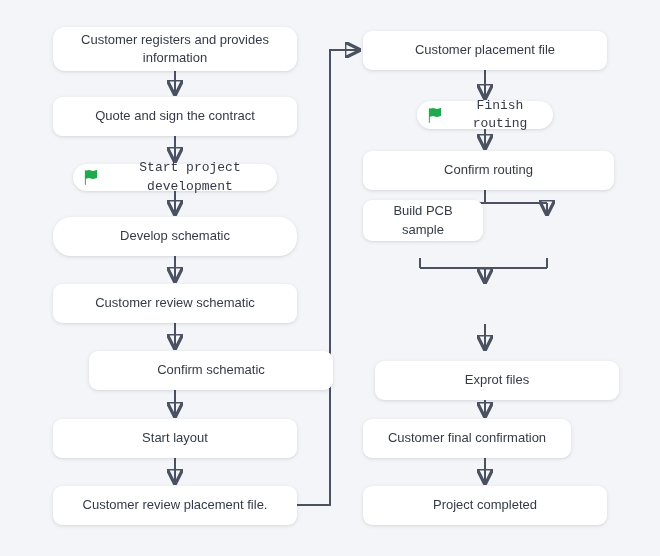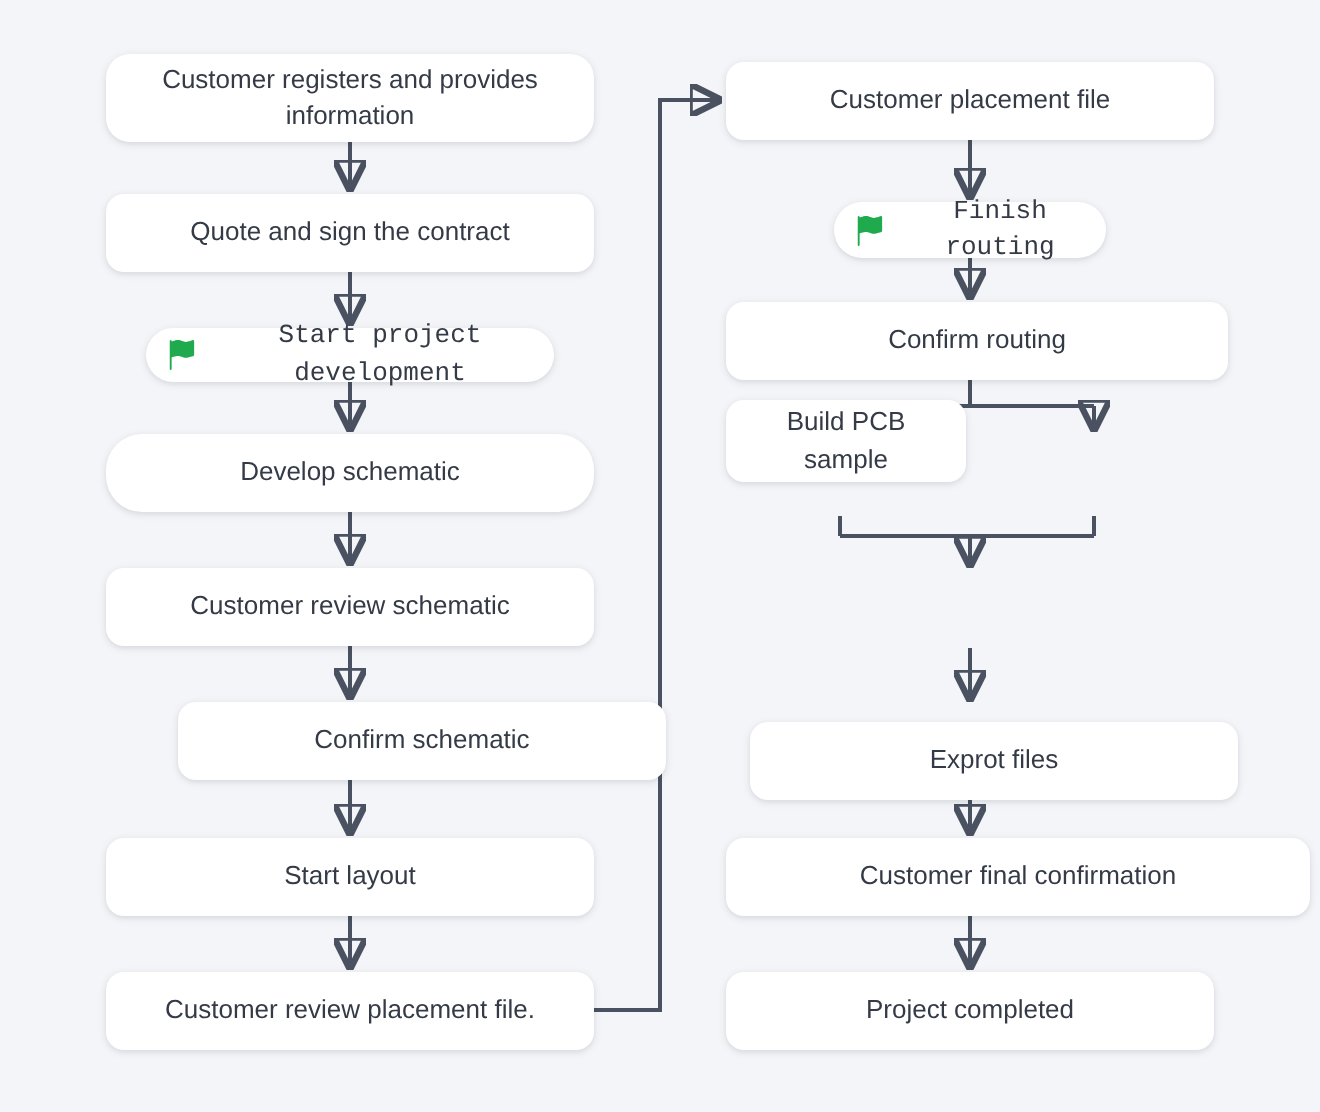--- a/index.html
+++ b/index.html
@@ -152,21 +152,21 @@
   <div class="node" style="left:363px; top:200px; width:120px; height:41px;">
     <span>Build PCB sample</span>
   </div>
 
 
 
   <div class="node" style="left:363px; top:361px; width:244px; height:39px;margin-left:12px;">
     <span>Exprot files</span>
   </div>
 
-  <div class="node" style="left:363px; top:419px; width:292px; height:39px;">
+  <div class="node" style="left:363px; top:419px; width:208px; height:39px;">
     <span>Customer final confirmation</span>
   </div>
 
   <div class="node" style="left:363px; top:486px; width:244px; height:39px;text-align:center;">
     <span>Project completed</span>
   </div>
 
 </div>
 
 </body></html>

